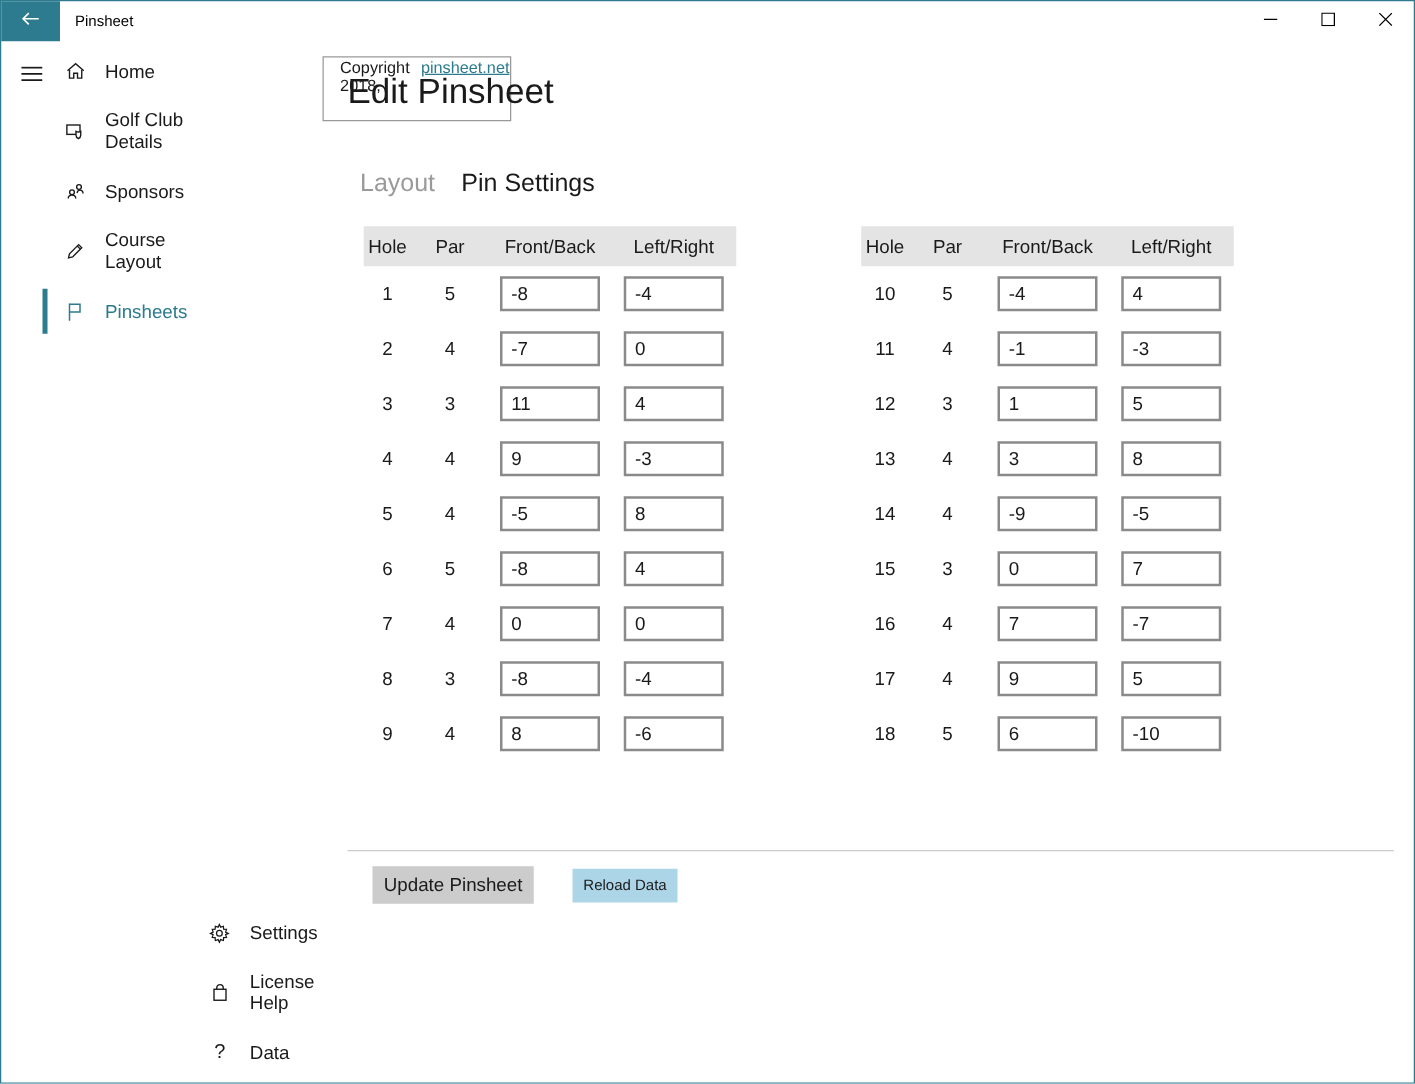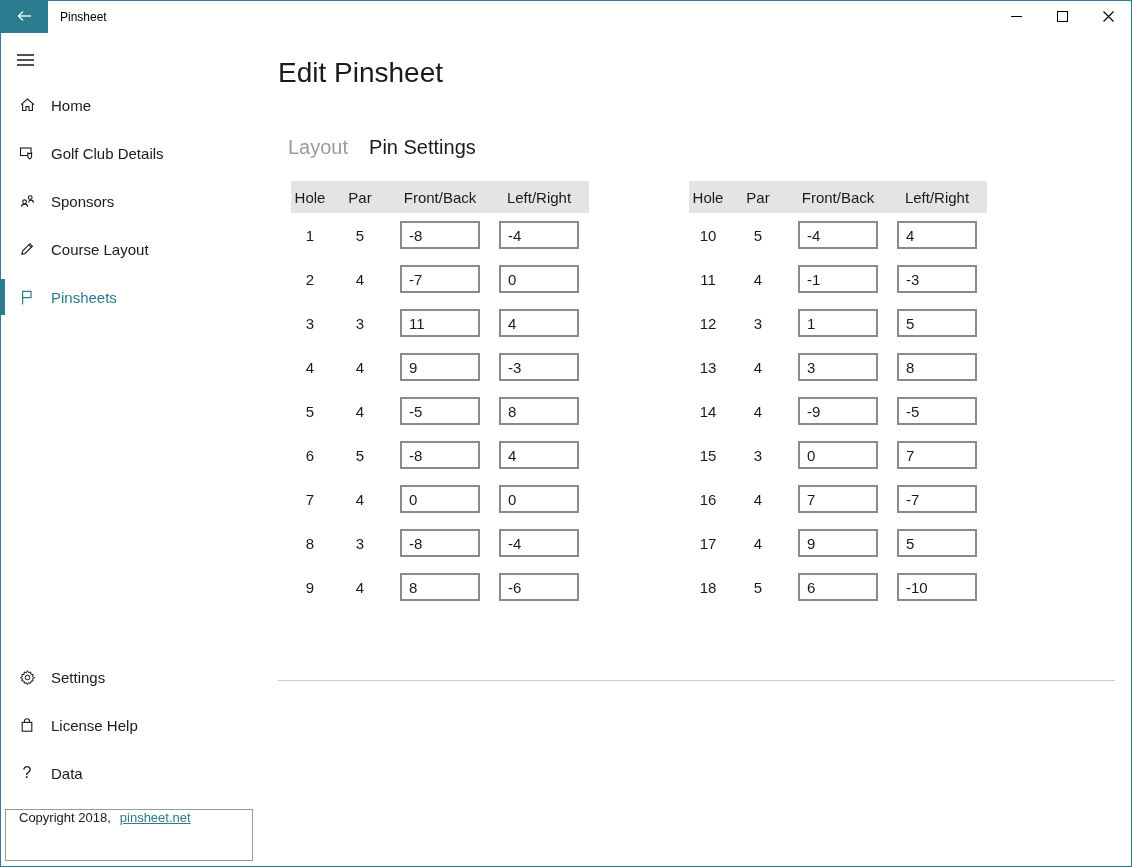--- a/index.html
+++ b/index.html
@@ -11,21 +11,21 @@
   
   .titlebar{flex:0 0 32px;display:flex;align-items:center;position:relative;}
   .back-btn{width:48px;height:33px;margin:-1px 0 0 -1px;background:var(--accent,#2C7B8E);
             display:flex;align-items:center;justify-content:center;cursor:default;}
   .app-title{font-size:12px;margin-left:12px;color:#000;}
   .win-controls{margin-left:auto;display:flex;height:32px;}
   .win-btn{width:46px;height:32px;display:flex;align-items:center;justify-content:center;cursor:default;}
 
   
   .body-row{flex:1;display:flex;min-height:0;}
-  .sidebar{flex:0 0 256px;width:256px;display:flex;flex-direction:column;}
+  .sidebar{flex:0 0 256px;width:256px;display:flex;flex-direction:row;}
   .hamburger{height:24px;margin:16px 0 8px 0;padding-left:16px;display:flex;align-items:center;cursor:default;}
   .nav-item{height:48px;display:flex;align-items:center;position:relative;font-size:15px;cursor:default;}
   .nav-item .icon{margin-left:17px;width:18px;display:flex;align-items:center;justify-content:center;flex:0 0 18px;}
   .nav-item .label{margin-left:15px;}
   .nav-item.selected{color:var(--accent,#2C7B8E);}
   .nav-item .indicator{position:absolute;left:0;top:6px;bottom:6px;width:4px;background:var(--accent,#2C7B8E);}
   .nav-footer{margin-top:auto;}
   .txt-ic{font-size:16px;line-height:1;}
   .copyright-box{margin:12px 4px 5px 4px;height:52px;box-sizing:border-box;border:1px solid #999;
                  display:flex;padding-left:13px;font-size:13px;}
@@ -310,15 +310,19 @@
               <div class="num">18</div>
               <div class="num">5</div>
               <input type="text" value="6" style="">
               <input type="text" value="-10" style="">
             </div>
           </div>
       </div>
 
       <div class="divider"></div>
 
+      <div class="actions">
+        <button class="btn-update">Update Pinsheet</button>
+        <button class="btn-reload">Reload Data</button>
+      </div>
     </div>
   </div>
 </div>
 
 </body></html>

